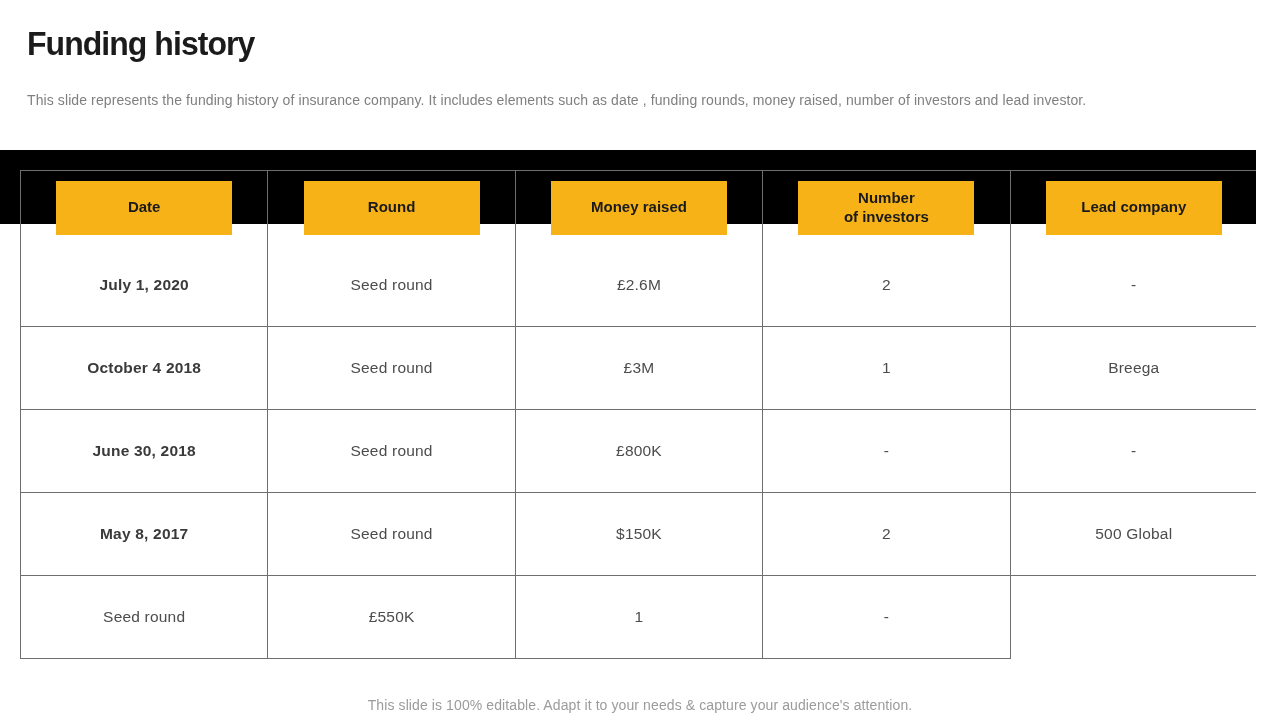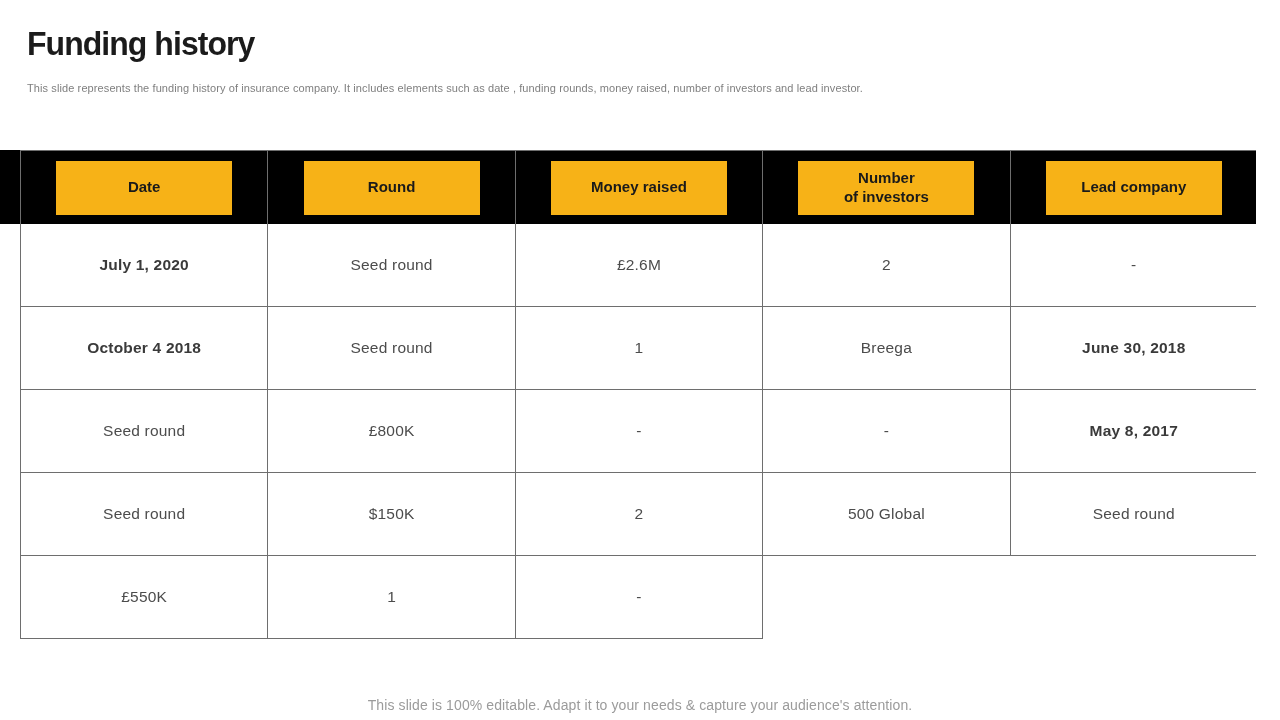--- a/index.html
+++ b/index.html
@@ -22,22 +22,22 @@
     font-weight: 700;
     letter-spacing: -1px;
     color: #1b1b1b;
     transform: scaleX(0.94);
     transform-origin: left center;
   }
 
   .subtitle {
     position: absolute;
     left: 27px;
-    top: 82px;
-    font-size: 11px;
+    top: 92px;
+    font-size: 14px;
     color: #7f7f7f;
     letter-spacing: 0.1px;
   }
 
   
   .band {
     position: absolute;
     left: 0;
     top: 150px;
     width: 1280px;
@@ -51,20 +51,21 @@
     top: 150px;
     width: 1238px;
   }
 
   .header-row {
     display: grid;
     grid-template-columns: repeat(5, 1fr);
     height: 74px;
     border-top: 1px solid #6e6e6e;
     border-left: 1px solid #6e6e6e;
+    margin-top: 20px;
   }
 
   .hcell {
     border-right: 1px solid #6e6e6e;
     display: flex;
     align-items: center;
     justify-content: center;
     background: transparent;
   }
 
@@ -152,20 +153,21 @@
     <div class="body">
 
       <div class="cell c0">July 1, 2020</div>
       <div class="cell">Seed round</div>
       <div class="cell">£2.6M</div>
       <div class="cell">2</div>
       <div class="cell">-</div>
 
       <div class="cell c0">October 4 2018</div>
       <div class="cell">Seed round</div>
+      <div class="cell">£3M</div>
       <div class="cell">1</div>
       <div class="cell">Breega</div>
 
       <div class="cell c0">June 30, 2018</div>
       <div class="cell">Seed round</div>
       <div class="cell">£800K</div>
       <div class="cell">-</div>
       <div class="cell">-</div>
 
       <div class="cell c0">May 8, 2017</div>

